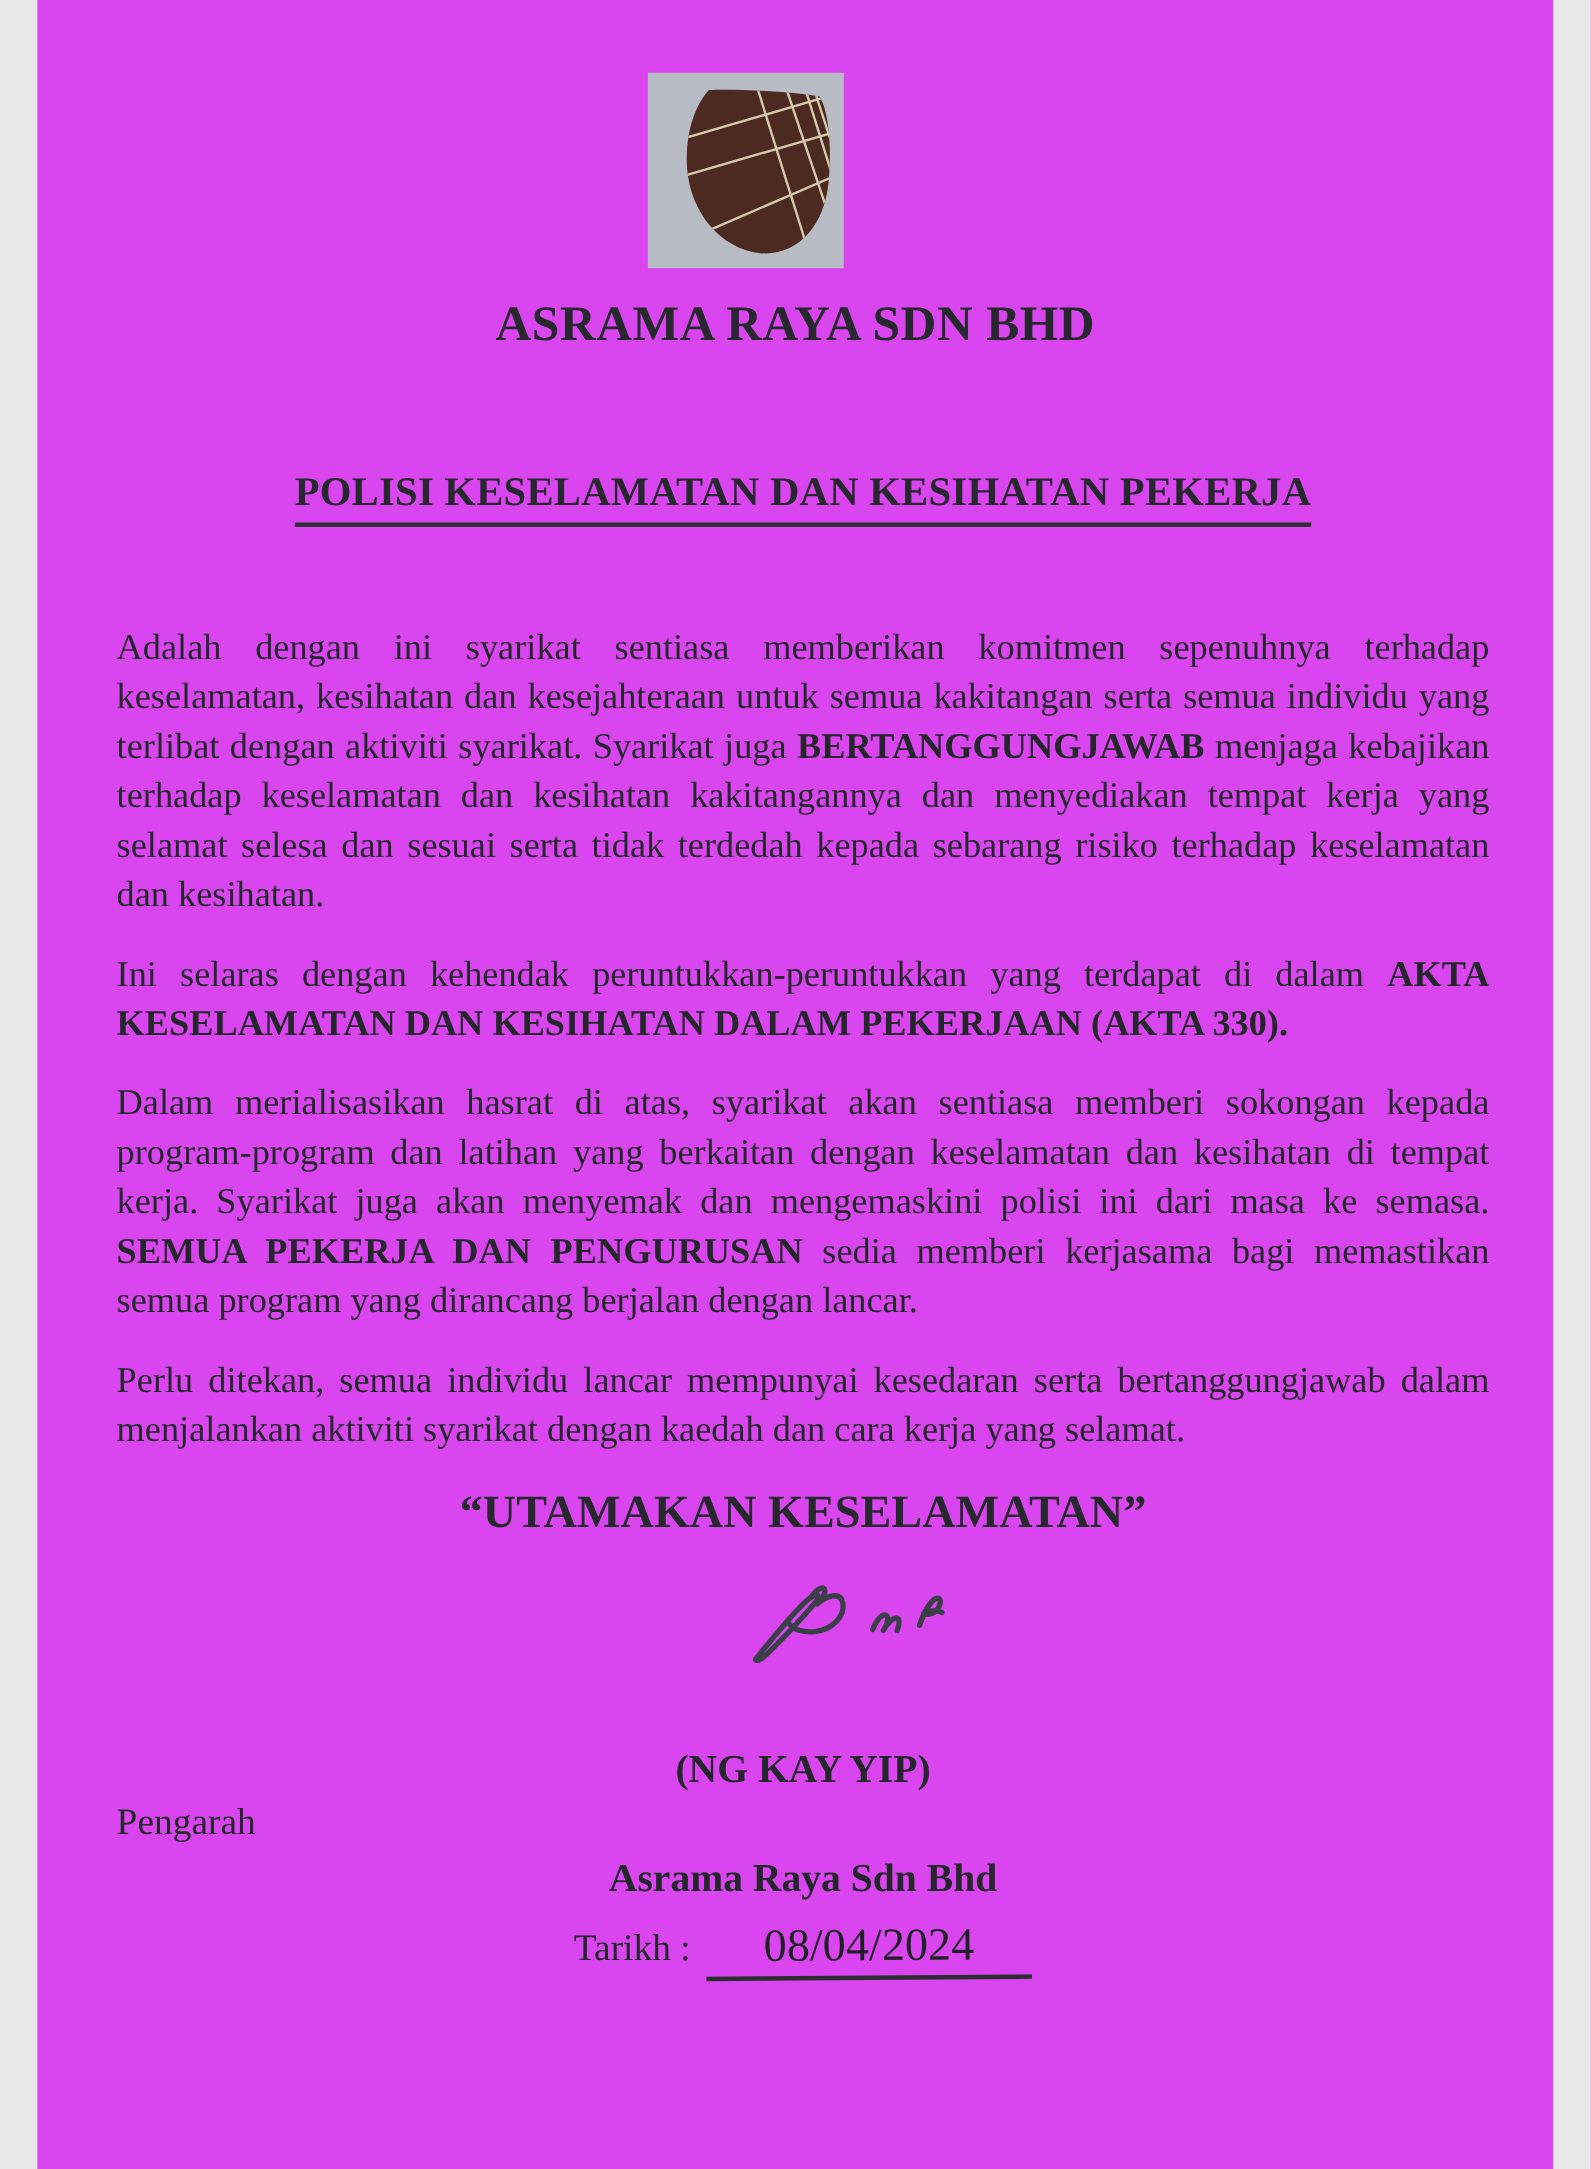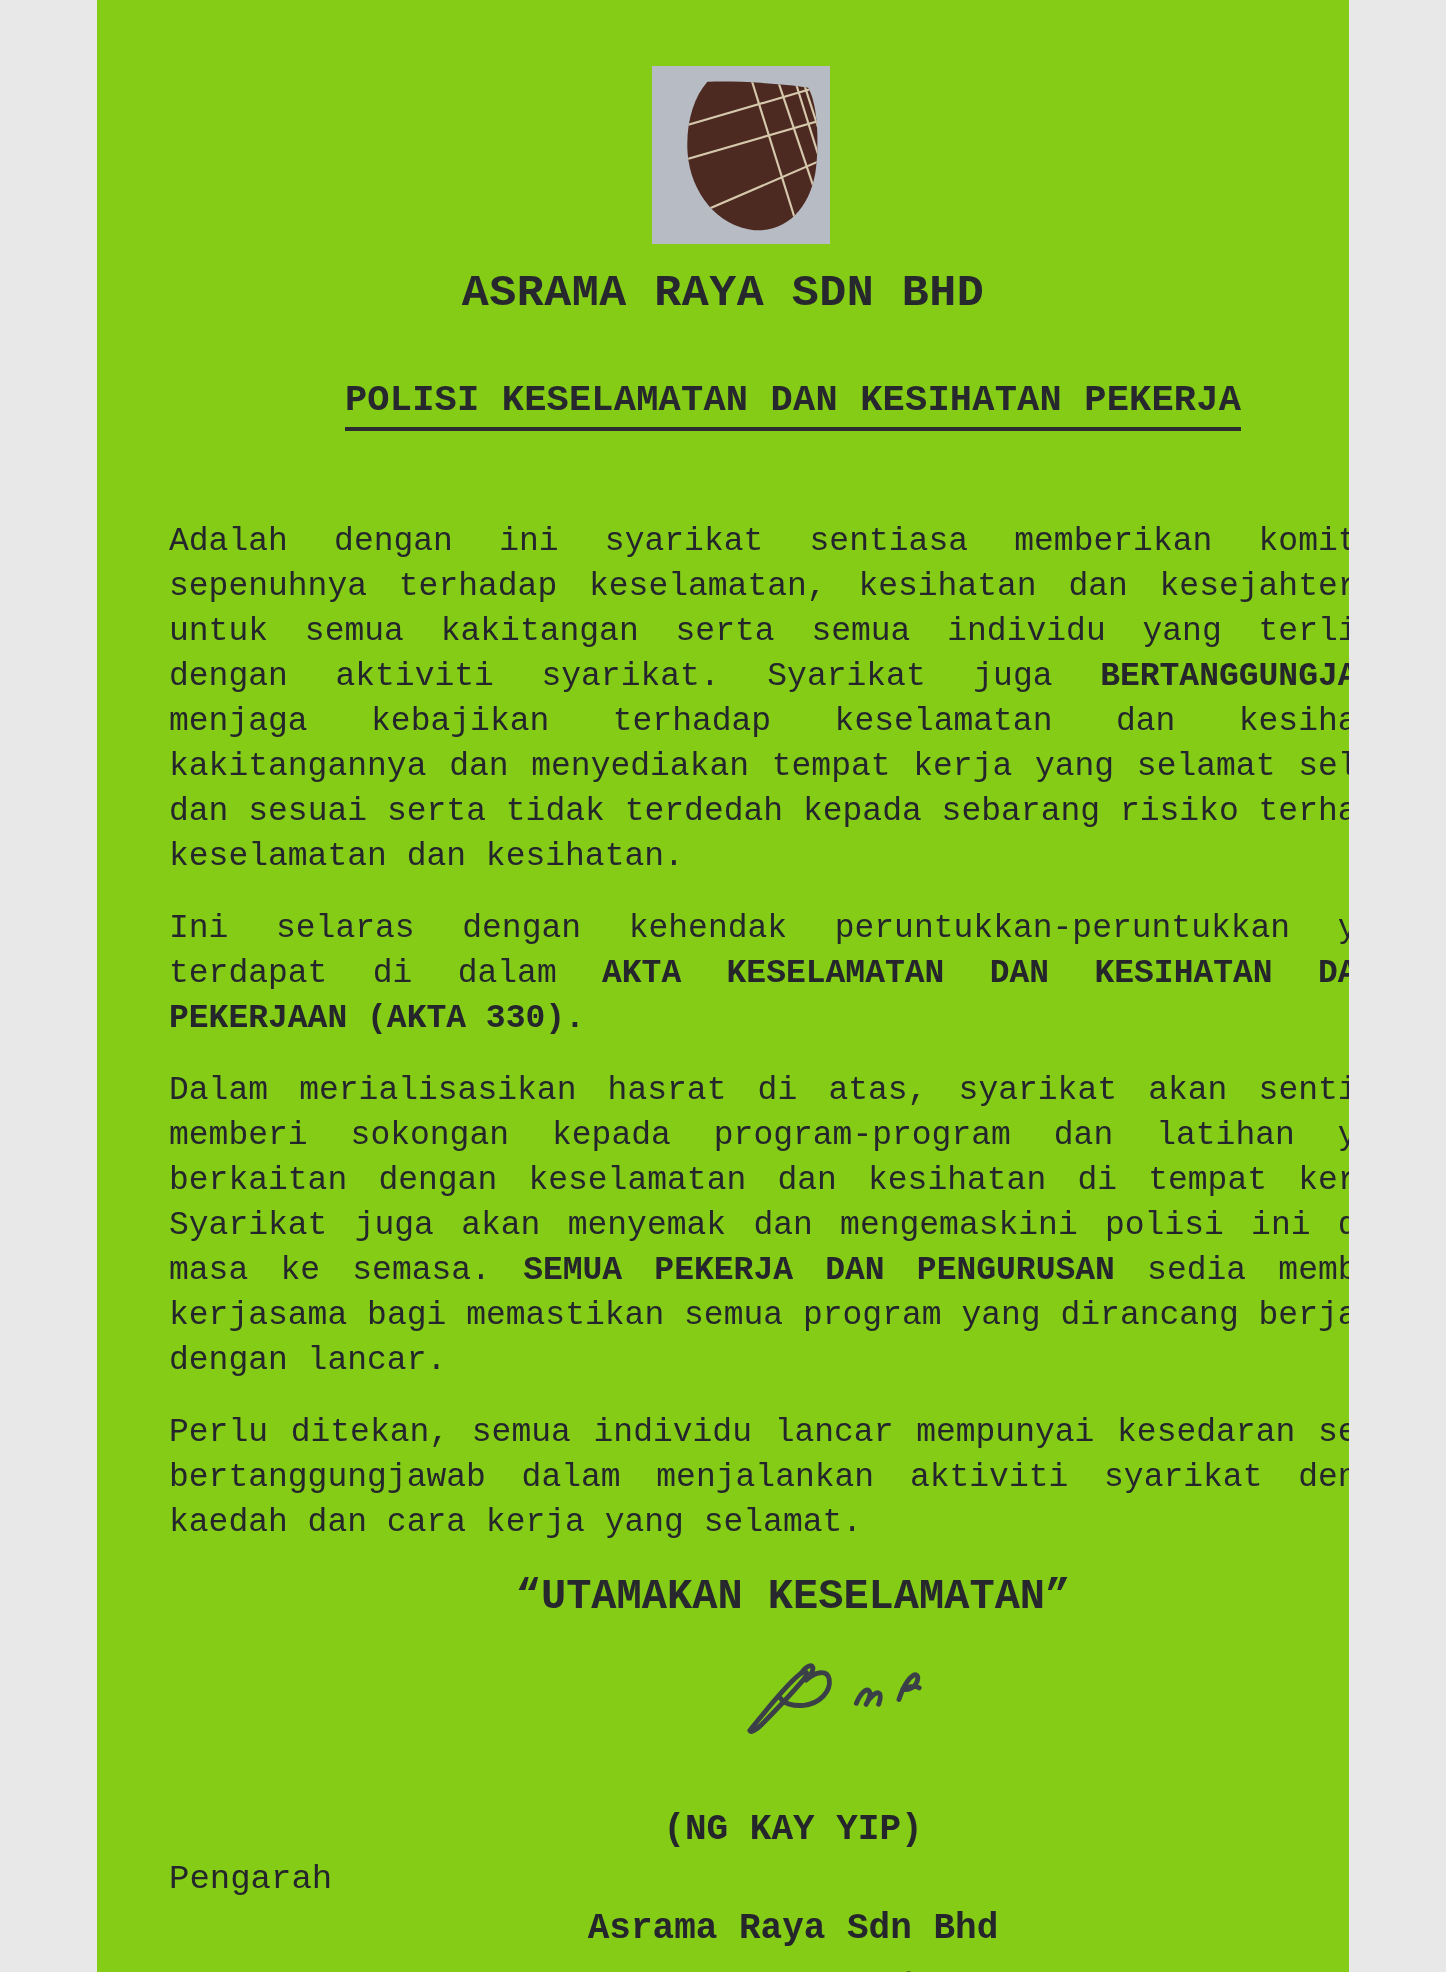--- a/index.html
+++ b/index.html
@@ -1,22 +1,22 @@
 <!DOCTYPE html>
 <html><head>
 <meta charset="utf-8">
 <style>
   html,body{margin:0;padding:0;background:#e8e8e8;}
   .page{
     position:relative;
-    width:1252px;
+    width:1378px;
     height:1972px;
     margin:0 auto;
-    background:#84cc16;
-    font-family:Liberation Mono, monospace;
+    background:#d946ef;
+    font-family:Liberation Serif, serif;
     color:#24262b;
     overflow:hidden;
     box-sizing:border-box;
     padding-top:66px;
   }
   .content{
     width:1248px;
     margin-left:72px;
   }
   .logo-wrap{
@@ -28,21 +28,21 @@
   .company-name{
     margin-top:26px;
     text-align:center;
     font-size:45px;
     font-weight:bold;
     letter-spacing:0.5px;
     line-height:48px;
     color:#26282d;
   }
   .doc-title-row{
-    margin-top:60px;
+    margin-top:108px;
     text-align:center;
   }
   .doc-title{
     display:inline-block;
     font-size:37px;
     font-weight:bold;
     letter-spacing:0.2px;
     line-height:44px;
     padding-bottom:5px;
     border-bottom:4px solid #2b2d31;

